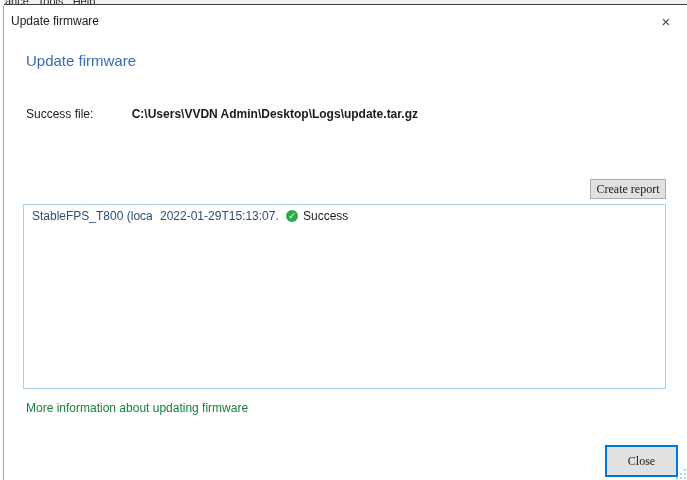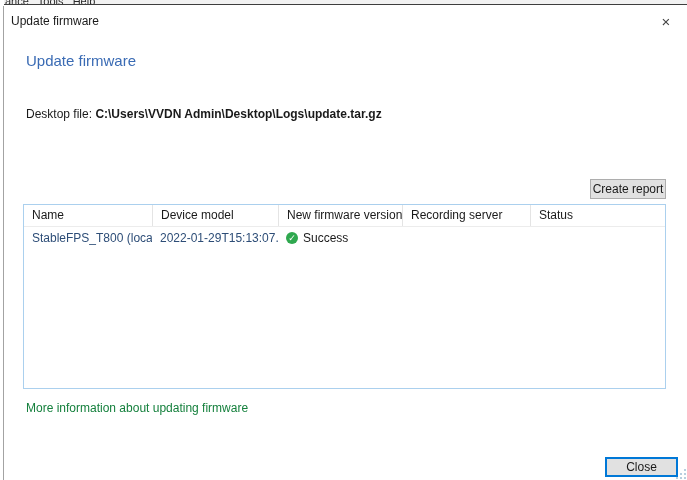--- a/index.html
+++ b/index.html
@@ -17,44 +17,44 @@
     background:#fff; border-left:1px solid #a3a3a3; }
 
   .titlebar { position:absolute; left:0; top:0; right:0; height:30px; background:#fff; }
   .title { position:absolute; left:7px; top:8px; font-size:12px; color:#1a1a1a; }
   .close-x { position:absolute; right:10px; top:5px; width:22px; height:22px;
     font-size:15px; line-height:22px; text-align:center; color:#444; cursor:pointer; }
 
   .heading { position:absolute; left:22px; top:46px; font-size:15px; color:#3a6bb4; }
 
   .firmware-line { position:absolute; left:22px; top:101px; font-size:12px; color:#1a1a1a; }
-  .firmware-line b { font-weight:bold; }
+  .firmware-line b { font-weight:bold;margin-left:35px; }
 
   .btn { font-size:12px; color:#1a1a1a; background:#e1e1e1; border:1px solid #adadad;
-    text-align:center; cursor:pointer; font-family:Liberation Sans, sans-serif; }
+    text-align:center; cursor:pointer; font-family:Liberation Serif, serif; }
   .create-report { position:absolute; right:21px; top:173px; width:76px; height:20px; }
 
   .listview { position:absolute; left:19px; top:198px; width:643px; height:185px;
     background:#fff; border:1px solid #abd0ee; }
   .lv-header { display:grid; grid-template-columns:128px 126px 124px 128px 1fr;
     height:22px; border-bottom:1px solid #ececec; }
   .lv-header .hcell { font-size:12px; color:#1a1a1a; line-height:21px; padding-left:8px;
     white-space:nowrap; overflow:hidden; position:relative; }
   .lv-header .hcell + .hcell { border-left:1px solid #e4e4e4; }
   .lv-row { display:grid; grid-template-columns:128px 126px 124px 128px 1fr; height:22px; }
   .lv-row .cell { font-size:12px; color:#2d4d77; line-height:22px; padding-left:8px;
     white-space:nowrap; overflow:hidden; }
   .status-cell { display:flex; align-items:center; gap:5px; color:#1a1a1a !important; }
   .check-circle { width:12px; height:12px; border-radius:50%; background:#2fa84f;
     color:#fff; font-size:9px; line-height:12px; text-align:center; flex:0 0 auto; }
 
   .more-link { position:absolute; left:22px; top:395px; font-size:12px;
     color:#15803d; cursor:pointer; text-decoration:none; }
 
-  .close-btn { position:absolute; right:9px; bottom:3px; width:73px; height:20px;
+  .close-btn { position:absolute; right:9px; bottom:3px; width:73px; height:32px;
     border:1px solid #0078d7; box-shadow:inset 0 0 0 1px #0078d7; }
 
   .resize-grip { position:absolute; right:1px; bottom:1px; width:10px; height:10px; cursor:nwse-resize; }
   .resize-grip i { position:absolute; width:2px; height:2px; background:#b9cede; }
   .resize-grip i:nth-child(1){ right:0; bottom:0; }
   .resize-grip i:nth-child(2){ right:4px; bottom:0; }
   .resize-grip i:nth-child(3){ right:0; bottom:4px; }
   .resize-grip i:nth-child(4){ right:8px; bottom:0; }
   .resize-grip i:nth-child(5){ right:4px; bottom:4px; }
   .resize-grip i:nth-child(6){ right:0; bottom:8px; }
@@ -68,32 +68,25 @@
 
 <div class="dialog">
 
   <div class="titlebar">
     <div class="title">Update firmware</div>
     <div class="close-x">×</div>
   </div>
 
   <div class="heading">Update firmware</div>
 
-  <div class="firmware-line"><span>Desktop file: </span><b>C:\Users\VVDN Admin\Desktop\Logs\update.tar.gz</b></div>
+  <div class="firmware-line"><span>Success file: </span><b>C:\Users\VVDN Admin\Desktop\Logs\update.tar.gz</b></div>
 
   <button class="btn create-report">Create report</button>
 
   <div class="listview">
-    <div class="lv-header">
-      <div class="hcell">Name</div>
-      <div class="hcell">Device model</div>
-      <div class="hcell">New firmware version</div>
-      <div class="hcell">Recording server</div>
-      <div class="hcell">Status</div>
-    </div>
     <div class="lv-row">
       <div class="cell">StableFPS_T800 (localh...</div>
       <div class="cell">2022-01-29T15:13:07.7...</div>
       <div class="cell status-cell">
         <span class="check-circle">✓</span>
         <span>Success</span>
       </div>
     </div>
   </div>
 

